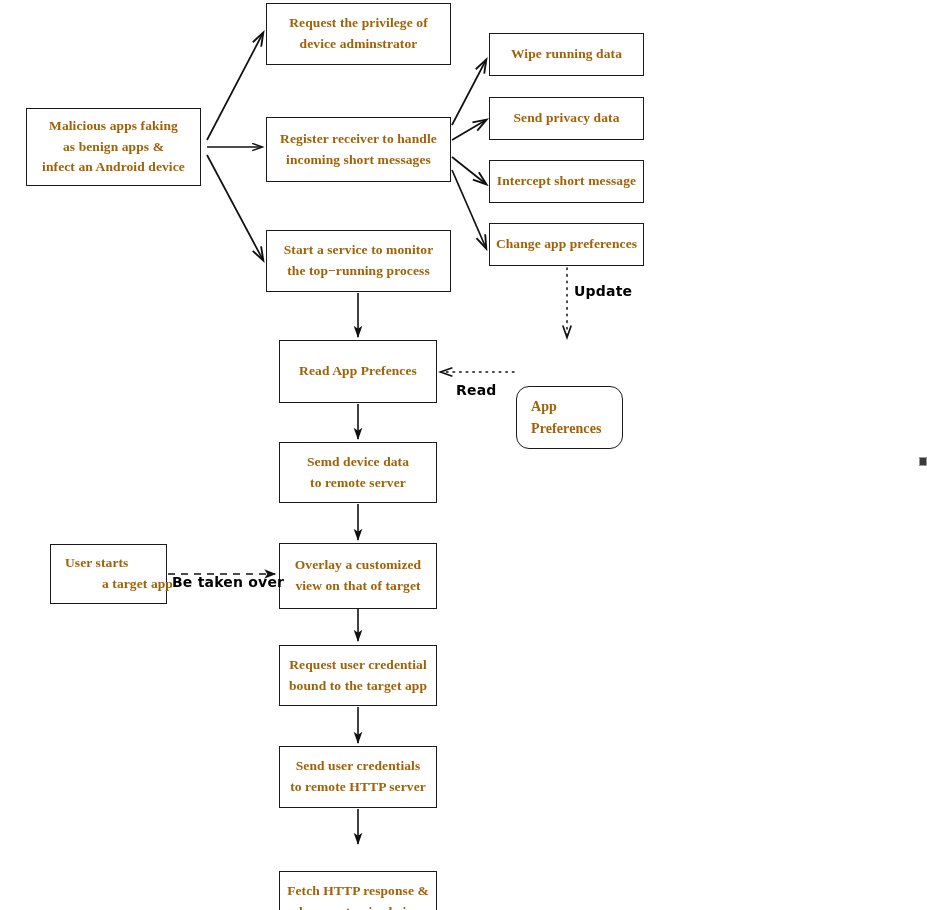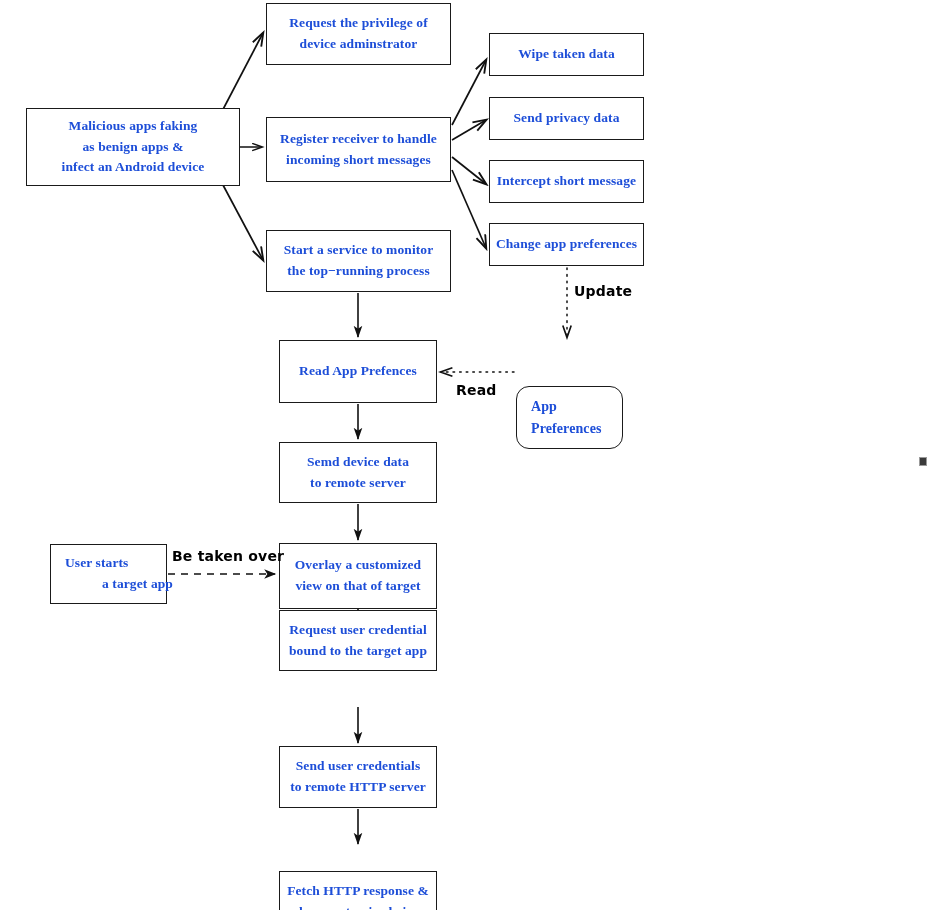--- a/index.html
+++ b/index.html
@@ -22,21 +22,21 @@
     background: #ffffff;
     display: flex;
     flex-direction: column;
     align-items: center;
     justify-content: center;
     text-align: center;
     font-family: "Liberation Serif", "DejaVu Serif", serif;
     font-weight: bold;
     font-size: 13.5px;
     line-height: 1.55;
-    color: #1d4ed8;
+    color: #a16207;
     letter-spacing: 0.1px;
     white-space: nowrap;
   }
   .node.rounded {
     border-radius: 13px;
     border-width: 1.6px;
     margin-top: 46px;
   }
   .node .ln { display: block; }
   .edge-label {
@@ -108,21 +108,21 @@
 
     <path d="M168,574 L275,574" fill="none" stroke="#111111" stroke-width="1.5" stroke-dasharray="7,6" marker-end="url(#ah)"></path>
 
     <path d="M358,605 L358,641" fill="none" stroke="#111111" stroke-width="1.6" marker-end="url(#ah-small)"></path>
 
     <path d="M358,707 L358,743" fill="none" stroke="#111111" stroke-width="1.6" marker-end="url(#ah-small)"></path>
 
     <path d="M358,809 L358,844" fill="none" stroke="#111111" stroke-width="1.6" marker-end="url(#ah-small)"></path>
   </svg>
 
-  <div class="node" style="left:26px; top:108px; width:214px; height:78px;">
+  <div class="node" style="left:26px; top:108px; width:175px; height:78px;">
     <span class="ln">Malicious apps faking</span>
     <span class="ln">as benign apps &amp;</span>
     <span class="ln">infect an Android device</span>
   </div>
 
   <div class="node" style="left:266px; top:3px; width:185px; height:62px;">
     <span class="ln">Request the privilege of</span>
     <span class="ln">device adminstrator</span>
   </div>
 
@@ -130,21 +130,21 @@
     <span class="ln">Register receiver to handle</span>
     <span class="ln">incoming short messages</span>
   </div>
 
   <div class="node" style="left:266px; top:230px; width:185px; height:62px;">
     <span class="ln">Start a service to monitor</span>
     <span class="ln">the top−running process</span>
   </div>
 
   <div class="node" style="left:489px; top:33px; width:155px; height:43px;">
-    <span class="ln">Wipe taken data</span>
+    <span class="ln">Wipe running data</span>
   </div>
 
   <div class="node" style="left:489px; top:97px; width:155px; height:43px;">
     <span class="ln">Send privacy data</span>
   </div>
 
   <div class="node" style="left:489px; top:160px; width:155px; height:43px;">
     <span class="ln">Intercept short message</span>
   </div>
 
@@ -169,36 +169,36 @@
   <div class="node" style="left:50px; top:544px; width:117px; height:60px; align-items:flex-start; padding-left:14px; box-sizing:border-box;">
     <span class="ln">User starts</span>
     <span class="ln" style="padding-left:6px;margin-left:31px;">a target app</span>
   </div>
 
   <div class="node" style="left:279px; top:543px; width:158px; height:66px;text-align:center;">
     <span class="ln">Overlay a customized</span>
     <span class="ln">view on that of target</span>
   </div>
 
-  <div class="node" style="left:279px; top:610px; width:158px; height:61px;">
+  <div class="node" style="left:279px; top:645px; width:158px; height:61px;">
     <span class="ln">Request user credential</span>
     <span class="ln">bound to the target app</span>
   </div>
 
   <div class="node" style="left:279px; top:746px; width:158px; height:62px;">
     <span class="ln">Send user credentials</span>
     <span class="ln">to remote HTTP server</span>
   </div>
 
   <div class="node" style="left:279px; top:847px; width:158px; height:61px;margin-top:24px;">
     <span class="ln">Fetch HTTP response &amp;</span>
     <span class="ln">show customized view</span>
   </div>
 
   <div class="edge-label" style="left:574px; top:283px;">Update</div>
 
   <div class="edge-label" style="left:456px; top:382px;">Read</div>
 
-  <div class="edge-label" style="left:172px; top:548px;">Be taken over</div>
+  <div class="edge-label" style="left:172px; top:574px;">Be taken over</div>
 
   <div class="speck" style="left:919px; top:457px;"></div>
 
 </div>
 
 </body></html>

